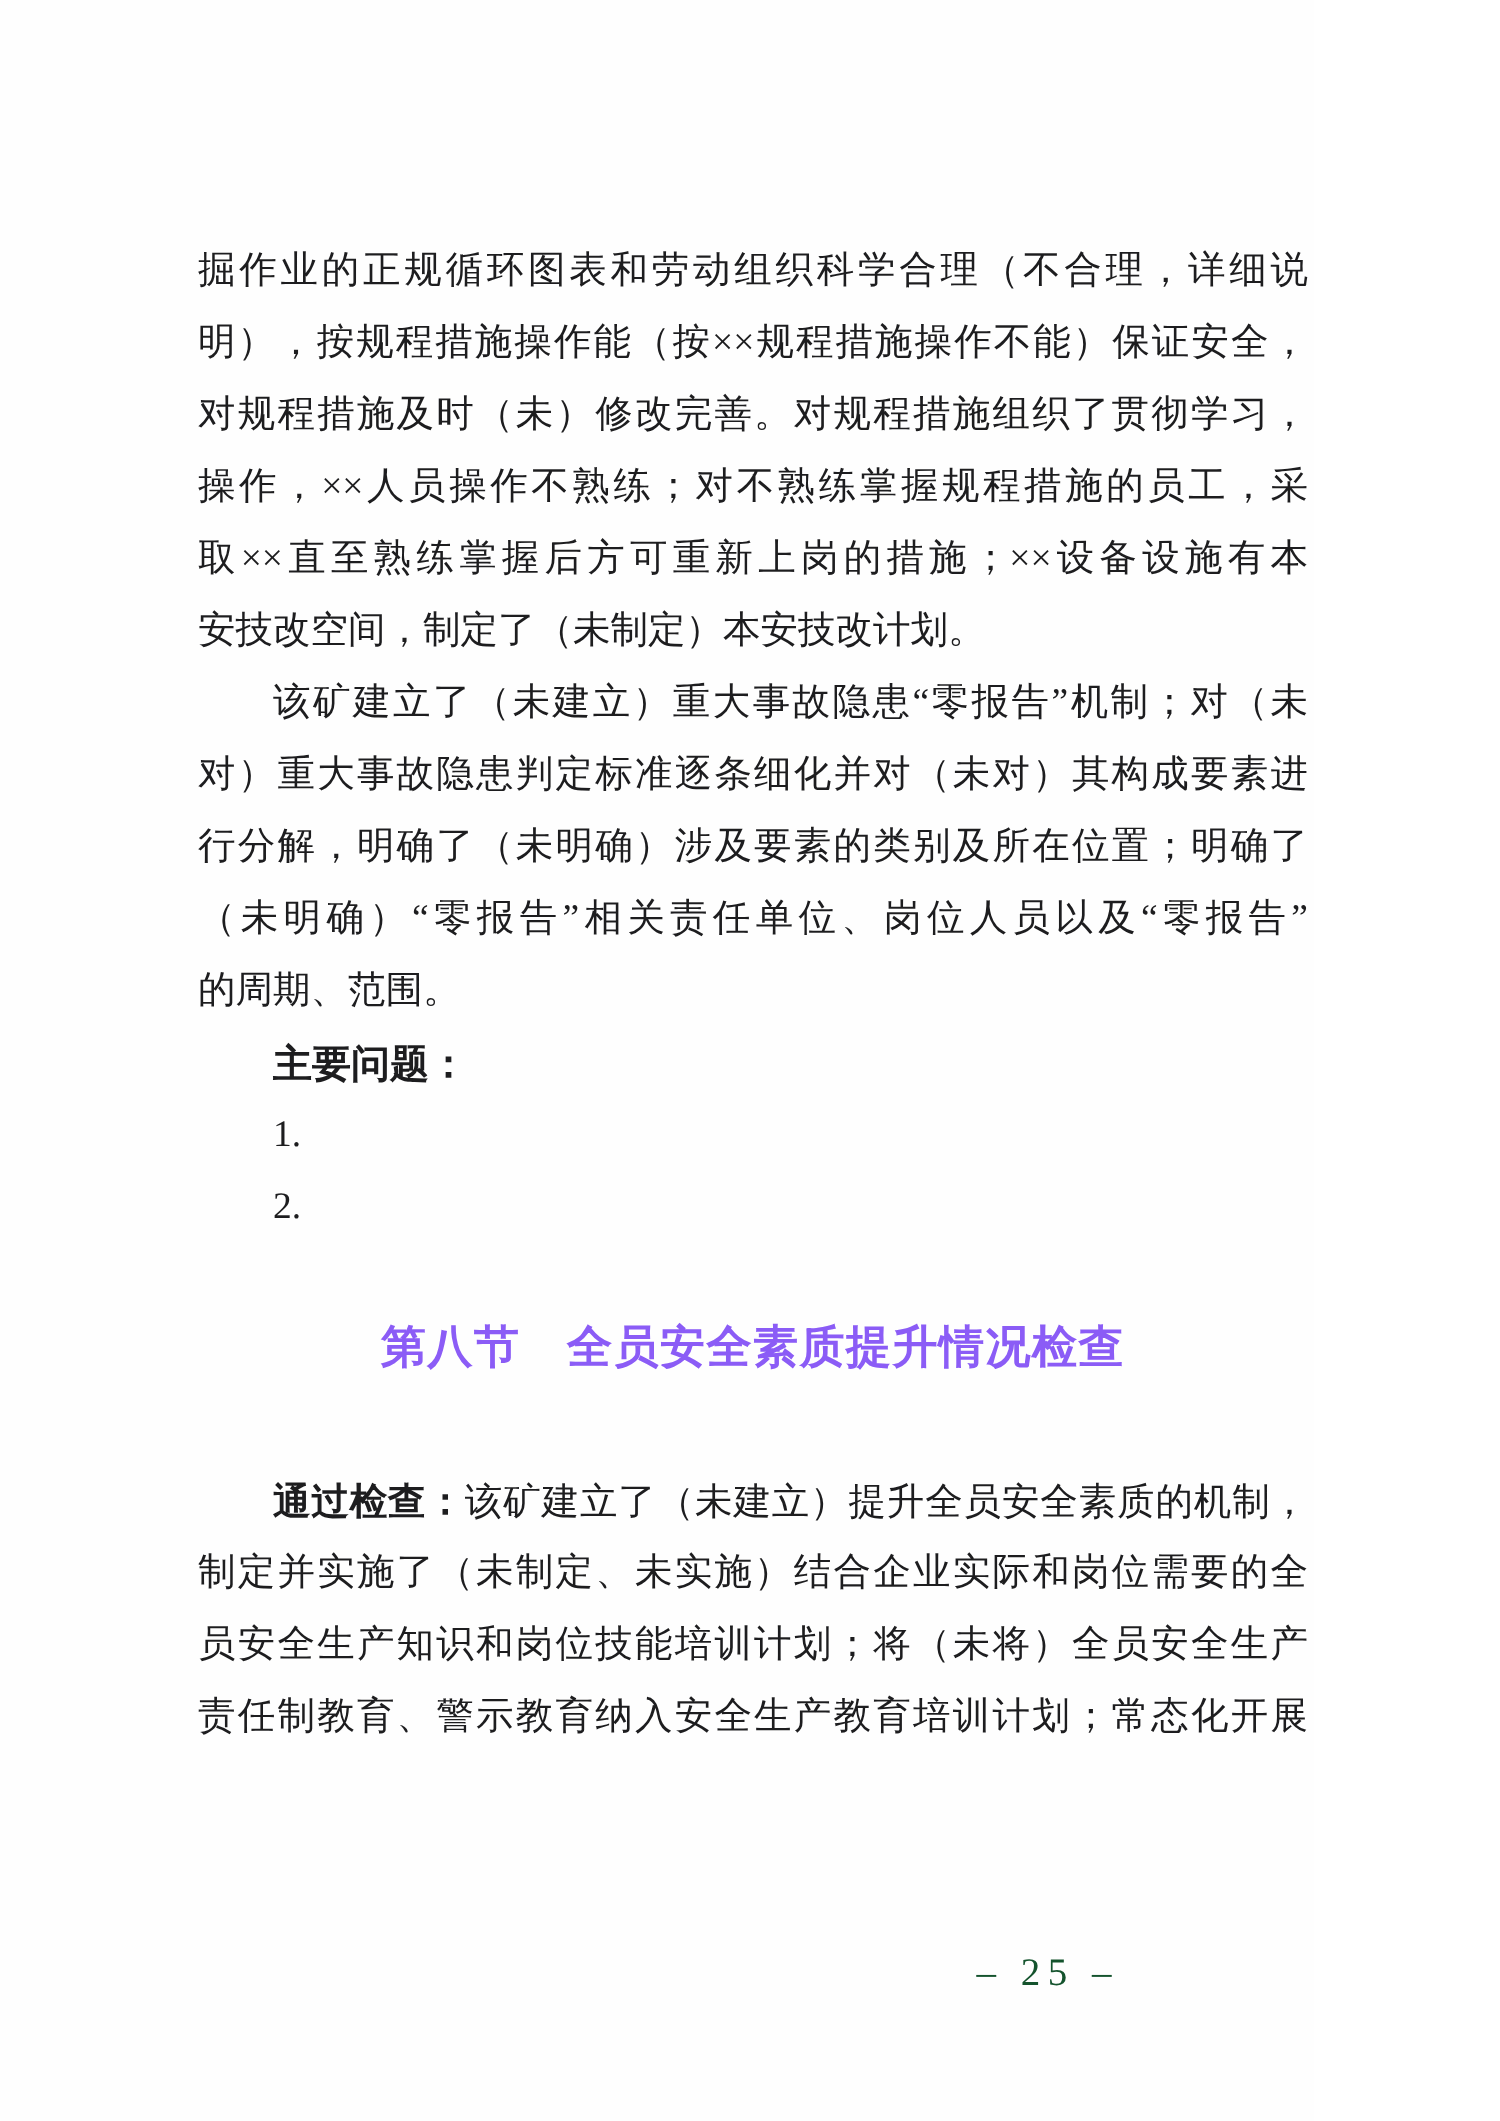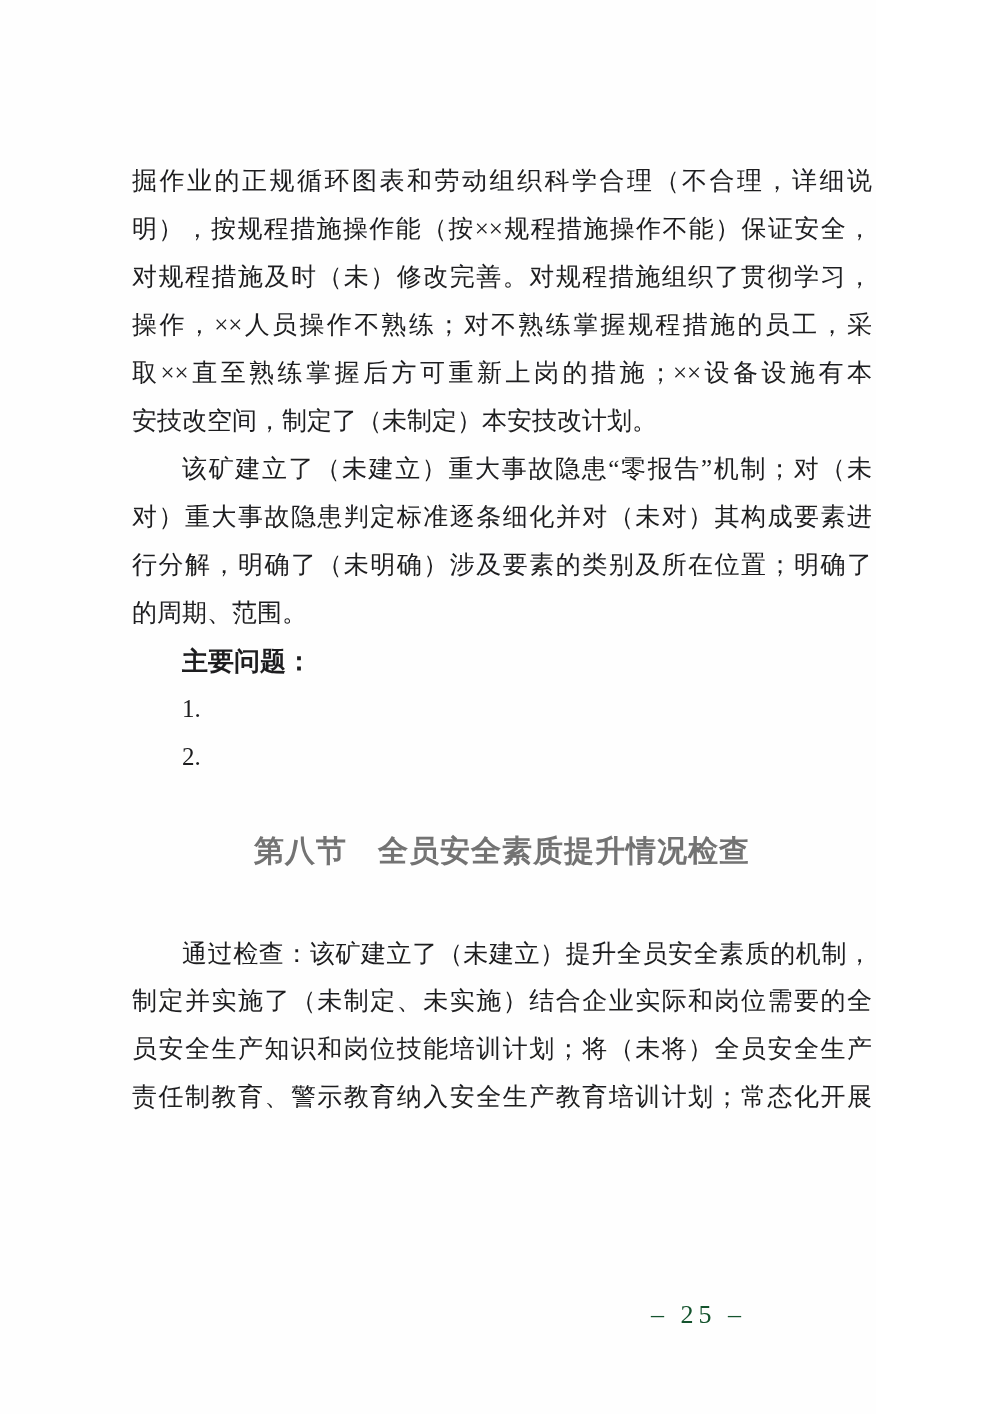--- a/index.html
+++ b/index.html
@@ -30,32 +30,32 @@
     text-align-last: justify;
   }
   .line.indent { padding-left: 50px; }
   .line.label {
     font-family: "Liberation Sans", sans-serif;
     font-weight: bold;
     font-size: 26px;
   }
   .lead {
     font-family: "Liberation Sans", sans-serif;
-    font-weight: normal;
+    font-weight: bold;
   }
   .heading {
     margin: 46px 0 54px 0;
     height: 48px;
     line-height: 48px;
     text-align: center;
     font-size: 30px;
     font-weight: bold;
     font-family: "Liberation Sans", sans-serif;
     letter-spacing: 1px;
-    color: #737373;
+    color: #8b5cf6;
   }
   .footer {
     position: absolute;
     top: 1300px;
     right: 130px;
     font-size: 26px;
     letter-spacing: 5px;
     color: #14532d;
   }
 </style>
@@ -67,20 +67,21 @@
     <div id="lines-top">
         <div class="line fill">掘作业的正规循环图表和劳动组织科学合理（不合理，详细说</div>
         <div class="line fill">明），按规程措施操作能（按××规程措施操作不能）保证安全，</div>
         <div class="line fill">对规程措施及时（未）修改完善。对规程措施组织了贯彻学习，</div>
         <div class="line fill">操作，××人员操作不熟练；对不熟练掌握规程措施的员工，采</div>
         <div class="line fill">取××直至熟练掌握后方可重新上岗的措施；××设备设施有本</div>
         <div class="line">安技改空间，制定了（未制定）本安技改计划。</div>
         <div class="line fill indent">该矿建立了（未建立）重大事故隐患“零报告”机制；对（未</div>
         <div class="line fill">对）重大事故隐患判定标准逐条细化并对（未对）其构成要素进</div>
         <div class="line fill">行分解，明确了（未明确）涉及要素的类别及所在位置；明确了</div>
+        <div class="line fill">（未明确）“零报告”相关责任单位、岗位人员以及“零报告”</div>
         <div class="line">的周期、范围。</div>
         <div class="line indent label">主要问题：</div>
         <div class="line indent">1.</div>
         <div class="line indent">2.</div>
       </div>
     <h1 class="heading">第八节　全员安全素质提升情况检查</h1>
     <div id="lines-bottom">
         <div class="line fill indent"><span class="lead">通过检查：</span>该矿建立了（未建立）提升全员安全素质的机制，</div>
         <div class="line fill">制定并实施了（未制定、未实施）结合企业实际和岗位需要的全</div>
         <div class="line fill">员安全生产知识和岗位技能培训计划；将（未将）全员安全生产</div>

